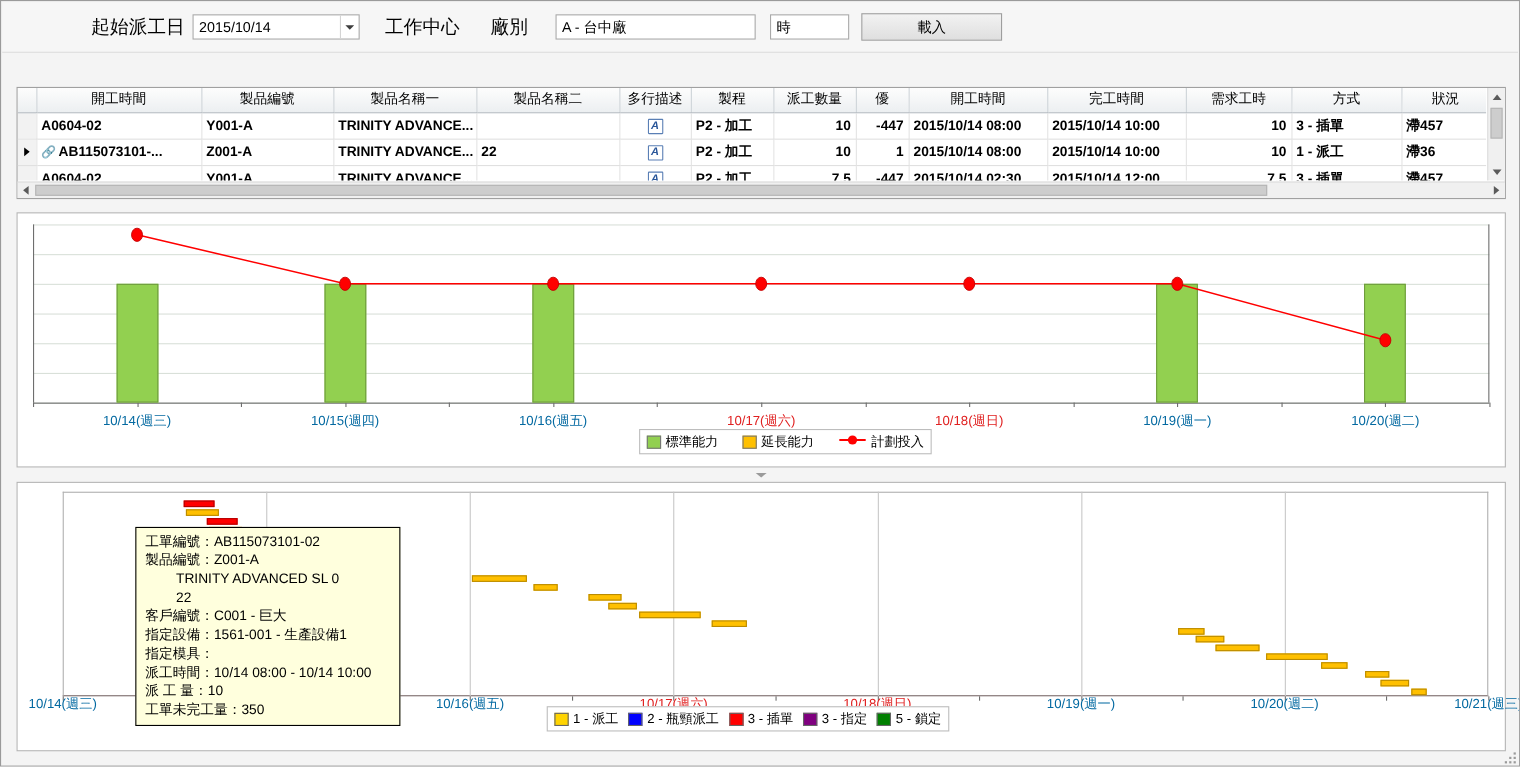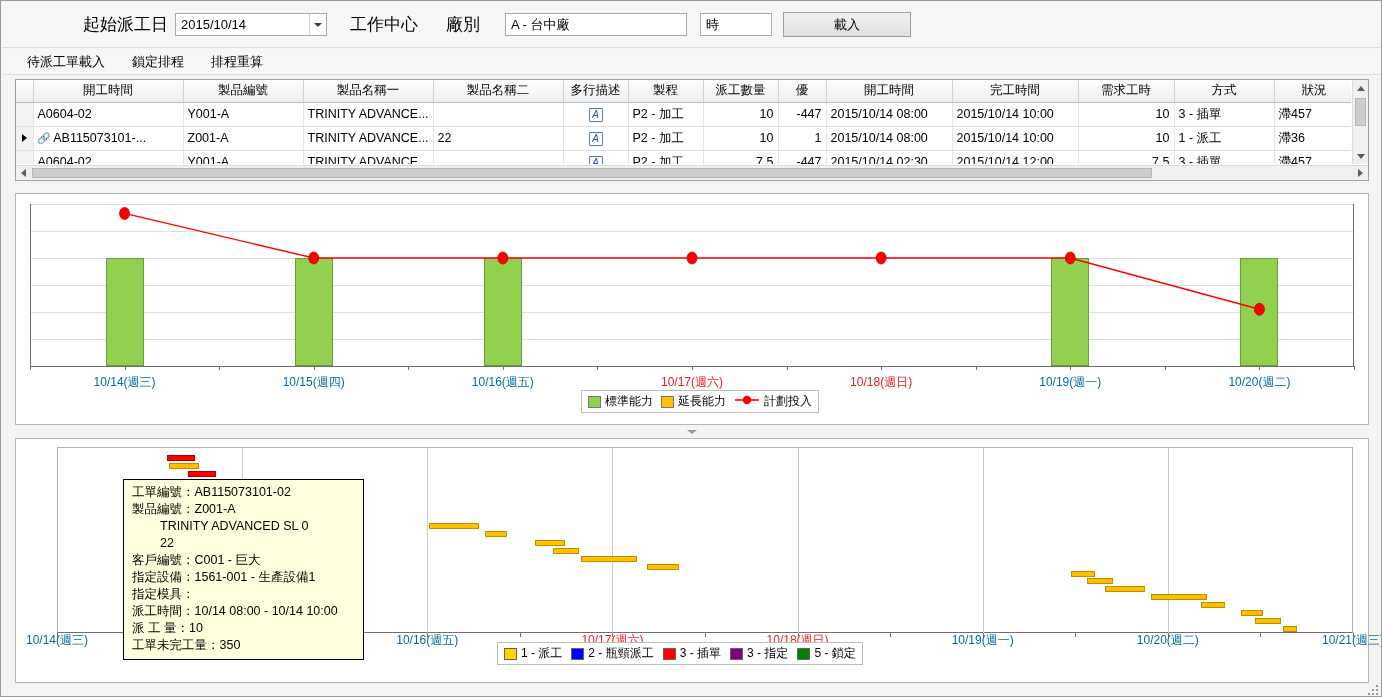--- a/index.html
+++ b/index.html
@@ -96,21 +96,21 @@
     font-size: 12.5px; font-weight: normal; color: #000;
     text-align: center; padding: 0 2px;
     white-space: nowrap; overflow: hidden;
   }
   table.grid td {
     height: 24px;
     border-right: 1px solid #e4e4e4;
     border-bottom: 1px solid #e0e0e0;
     font-size: 12.5px; color: #000;
     padding: 0 4px;
-    white-space: nowrap; overflow: hidden;
+    white-space: nowrap; overflow: hidden; font-weight: bold;
   }
   td.num { text-align: right; }
   td.ctr { text-align: center; }
   .row-ind {
     width: 17px; background: #f2f2f2;
     border-right: 1px solid #d5d5d5;
     text-align: center;
   }
   .row-arrow {
     display: inline-block; width: 0; height: 0;
@@ -184,21 +184,21 @@
   }
   .vline { position: absolute; top: 0; bottom: 0; width: 1px; background: #c8c8c8; }
   .xlab {
     position: absolute; font-size: 12px; color: #0369a1;
     text-align: center; white-space: nowrap;
   }
   .xlab.we { color: #e02020; }
   .legend {
     position: absolute; background: #fff;
     border: 1px solid #bdbdbd;
-    display: flex; align-items: center; gap: 8px;
+    display: flex; align-items: center; gap: 22px;
     padding: 2px 6px; font-size: 12px; color: #000;
   }
   .lg-item { display: flex; align-items: center; gap: 4px; white-space: nowrap; }
   .lg-sw { width: 13px; height: 12px; display: inline-block; }
   .gbar { position: absolute; height: 6px; border: 1px solid #bb8b00; background: #ffc000; }
   .gbar.red { background: #ff0000; border-color: #b30000; }
   
   .tooltip {
     position: absolute; left: 122px; top: 478px;
     width: 241px;
@@ -230,26 +230,20 @@
     <span class="tb-label" style="margin-left:14px">廠別</span>
     <div class="tb-text" style="width:182px;margin-left:18px">
       <span>A - 台中廠</span>
     </div>
     <div class="tb-text" style="width:72px;margin-left:13px">
       <span>時</span>
     </div>
     <div class="tb-btn" style="margin-left:11px">載入</div>
   </div>
 
-  <div class="menustrip">
-    <div style="width:9px"></div>
-    <div class="menu-item">待派工單載入</div>
-    <div class="menu-item">鎖定排程</div>
-    <div class="menu-item">排程重算</div>
-  </div>
 
   <div class="gridpanel">
     <div style="position:absolute;left:0;top:0;right:17px;bottom:16px;overflow:hidden;">
       <table class="grid">
         <thead>
           <tr>
             <th class="row-ind"></th>
             <th style="width:150px">開工時間</th>
             <th style="width:120px">製品編號</th>
             <th style="width:130px">製品名稱一</th>

